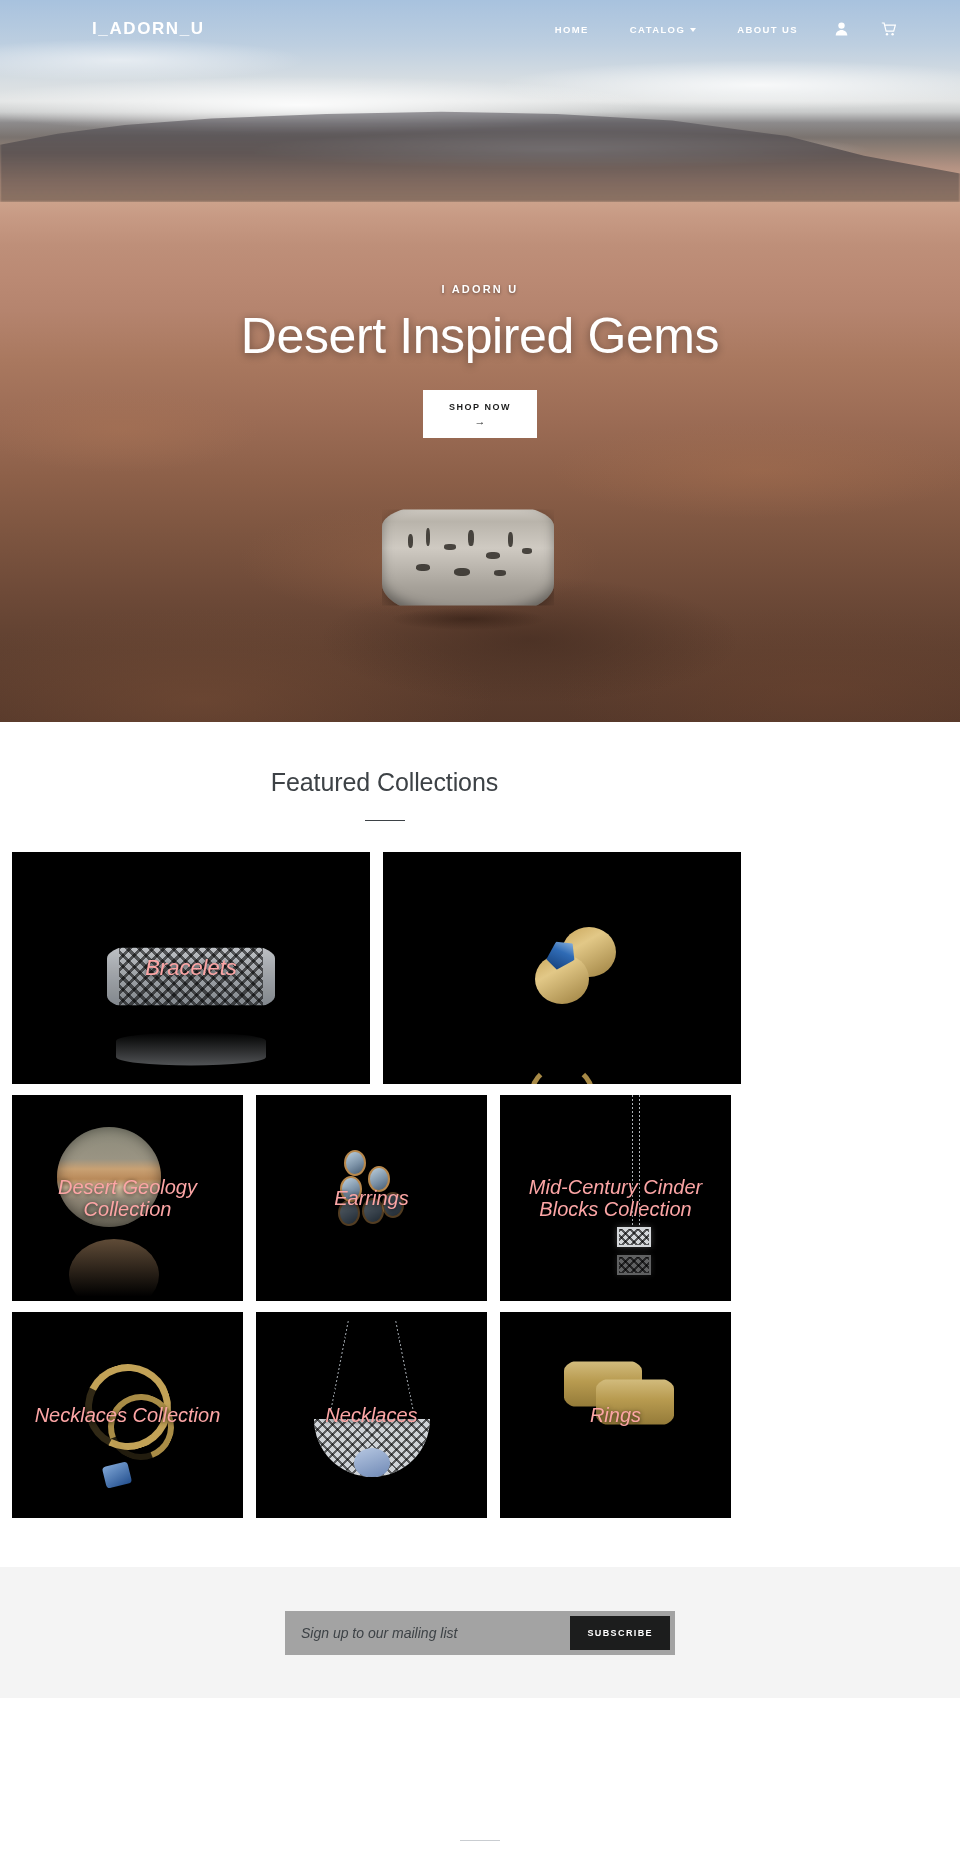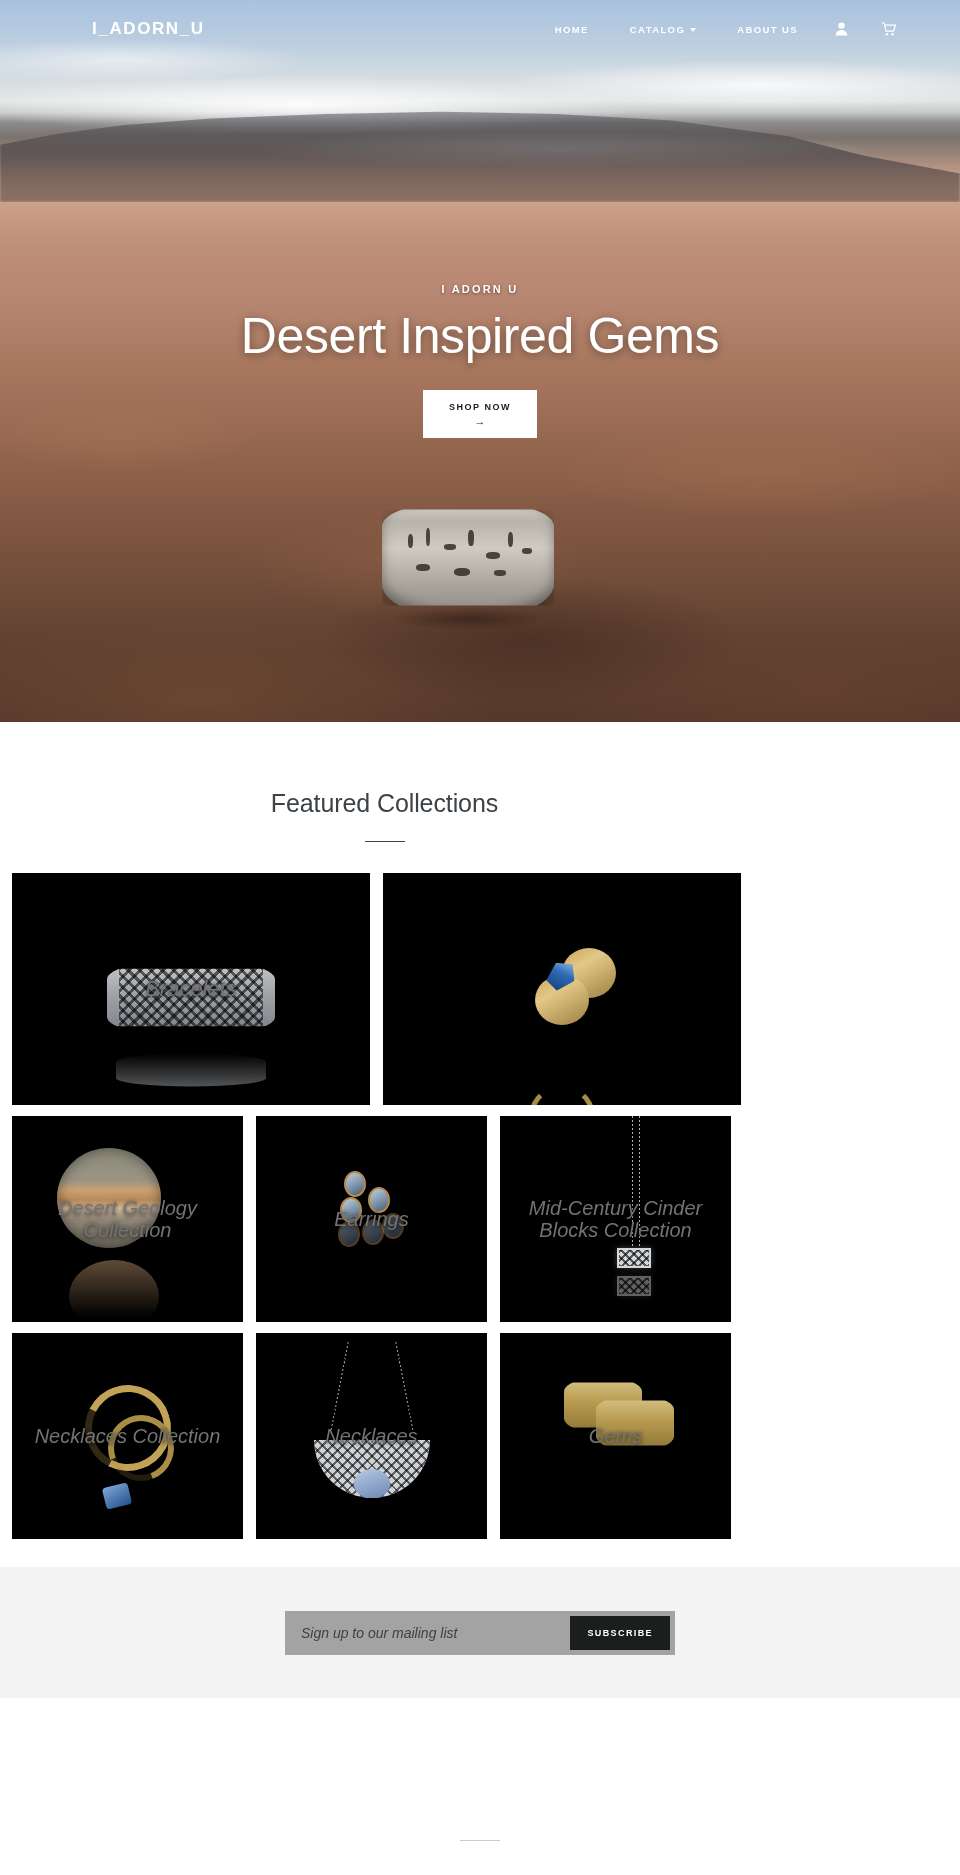--- a/index.html
+++ b/index.html
@@ -210,21 +210,21 @@
     color: #1c1d1d;
     line-height: 1;
   }
 
   
   .collections {
     position: absolute;
     left: 0; top: 722px;
     width: 769px;
     background: #ffffff;
-    padding-top: 67px;
+    padding-top: 46px;
   }
   .section-title {
     text-align: center;
     font-size: 25px;
     font-weight: 400;
     color: #3d4246;
     letter-spacing: -0.1px;
   }
   .section-rule {
     width: 40px;
@@ -250,21 +250,21 @@
   }
   .tile.half { width: 358px; height: 232px; }
   .tile.third { width: 231px; height: 206px; }
   .tile-art { position: absolute; inset: 0; }
   .tile-label {
     position: absolute;
     left: 0; right: 0;
     top: 50%;
     transform: translateY(-50%);
     text-align: center;
-    color: #737373;
+    color: #fca5a5;
     font-size: 22px;
     font-style: italic;
     font-weight: 400;
     line-height: 1.1;
     text-shadow: 0 1px 4px rgba(0,0,0,0.8);
     padding: 0 8px;
     z-index: 3;
   }
   .tile.third .tile-label { font-size: 20px; }
 
@@ -650,21 +650,21 @@
           </span>
       </span>
       <span class="tile-label">Necklaces</span>
     </a>
 
     <a href="#" class="tile third">
       <span class="tile-art">
         <span class="gold-band" style="left:64px;top:44px;"></span>
         <span class="gold-band" style="left:96px;top:62px;"></span>
       </span>
-      <span class="tile-label">Gems</span>
+      <span class="tile-label">Rings</span>
     </a>
 
   </div>
 </section>
 
 <section class="newsletter">
   <form class="nl-form">
     <input class="nl-input" type="email" placeholder="Sign up to our mailing list" style="">
     <button type="button" class="nl-btn">SUBSCRIBE</button>
   </form>

